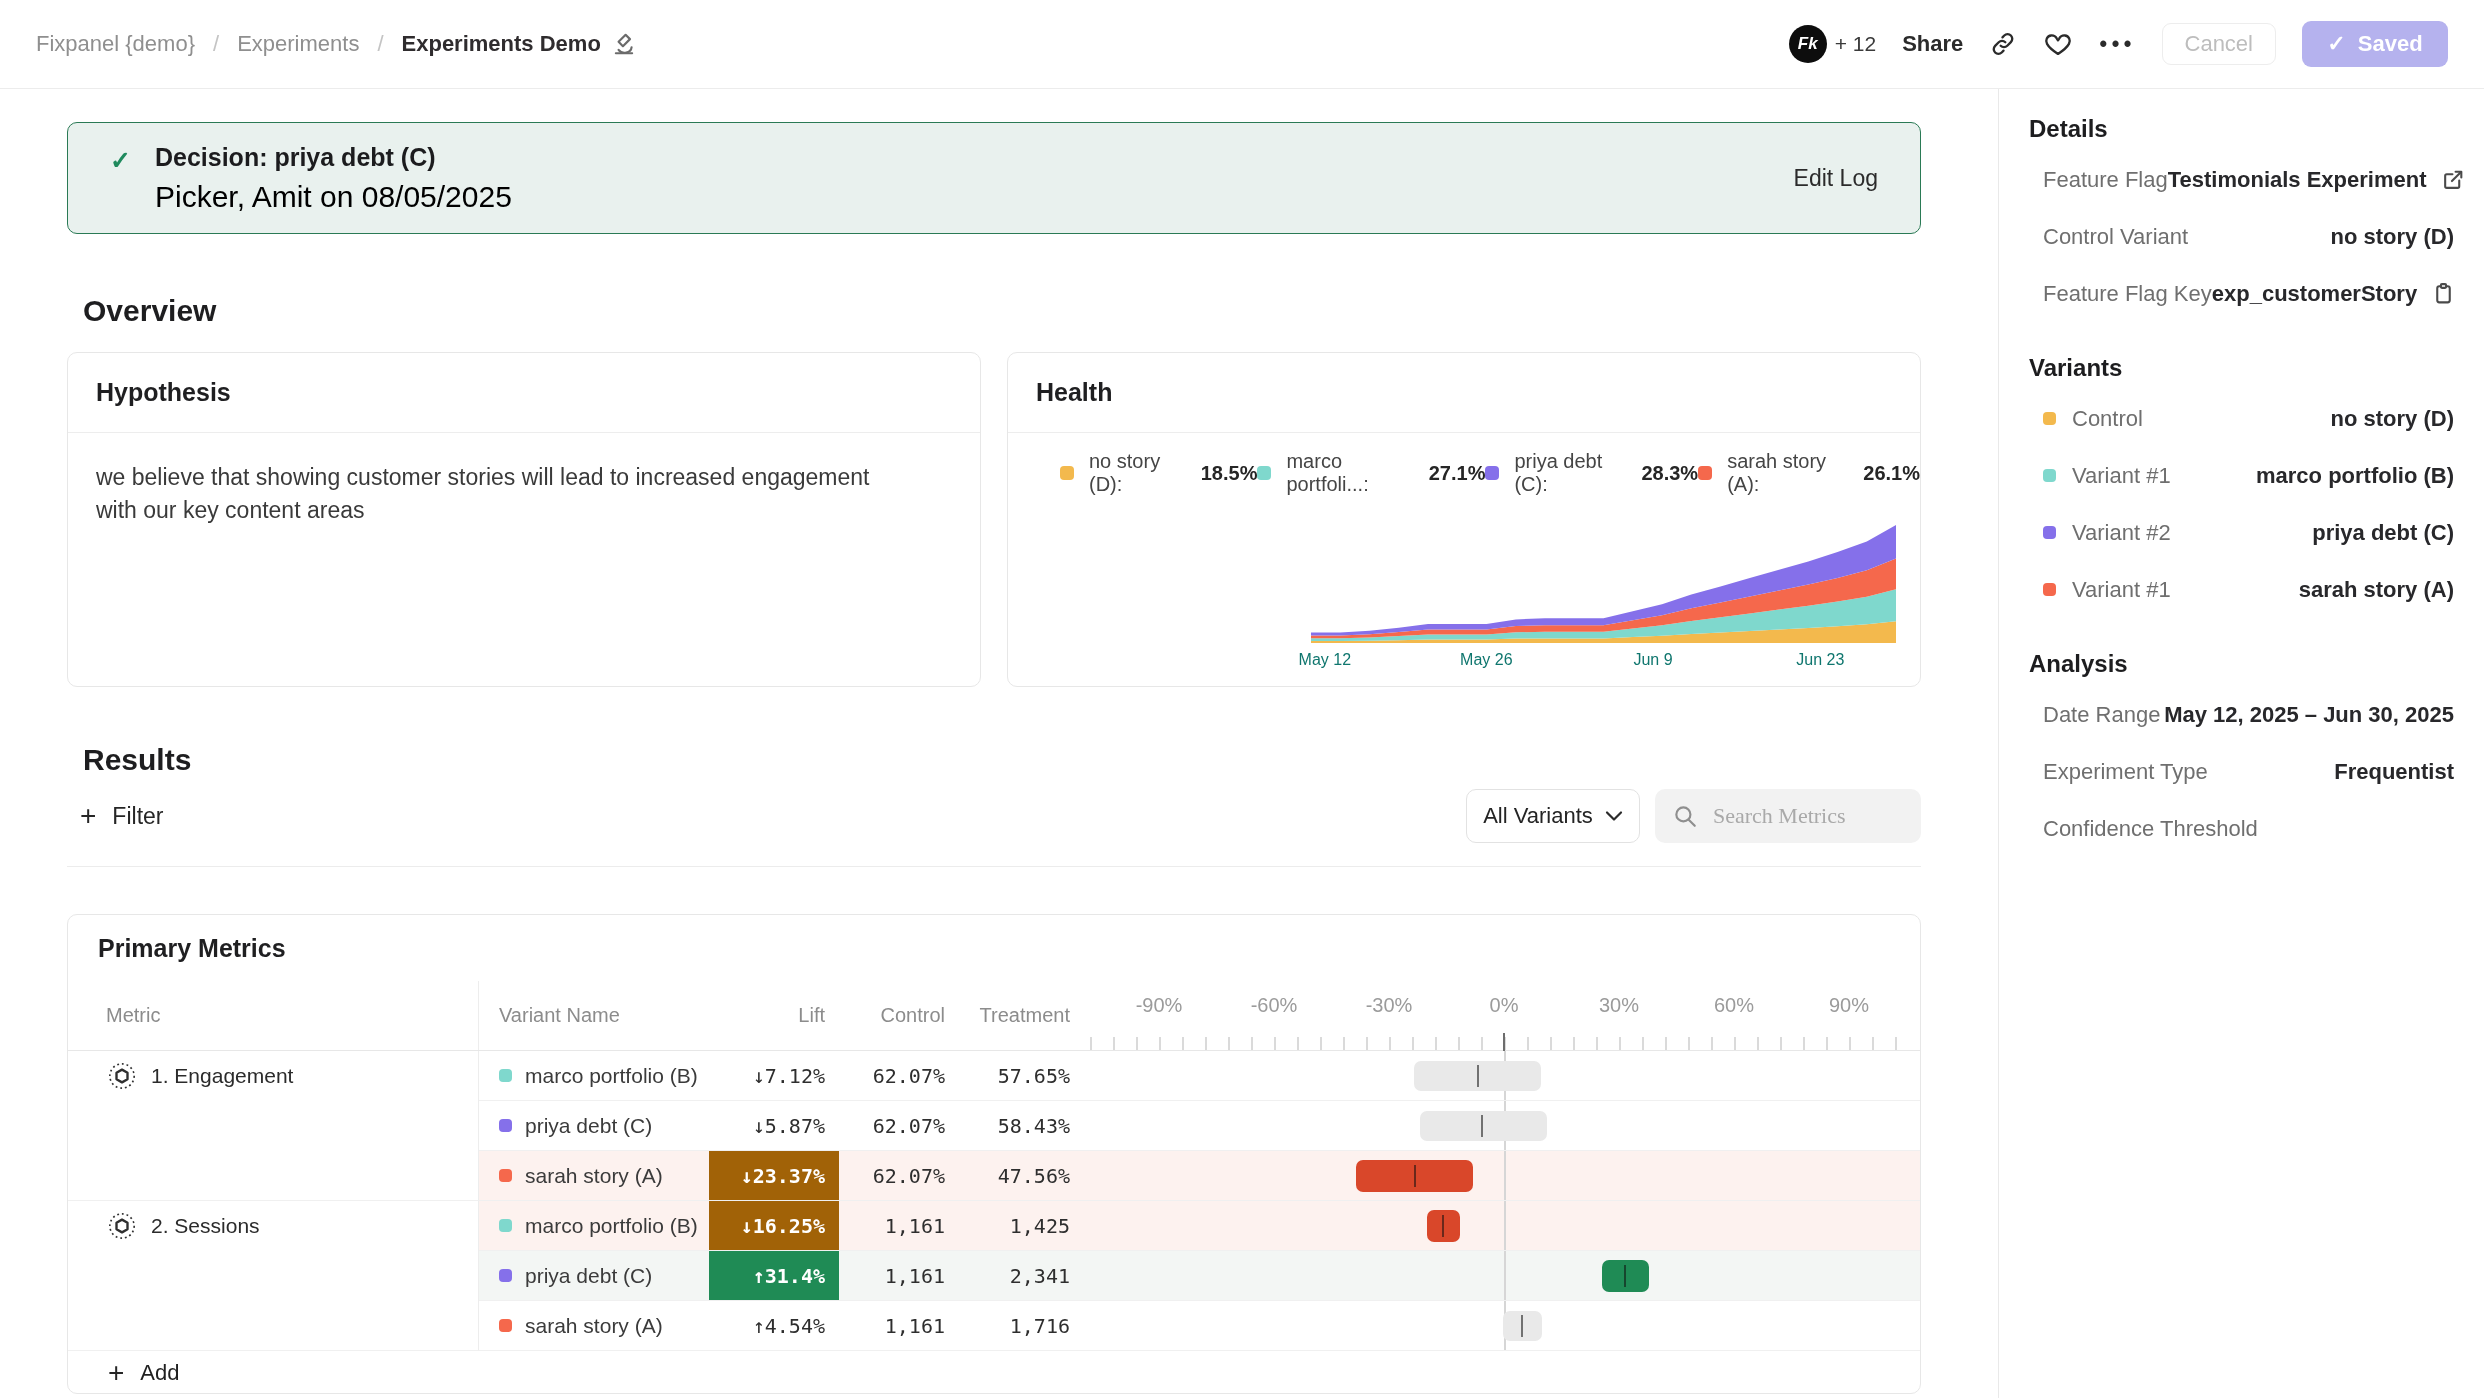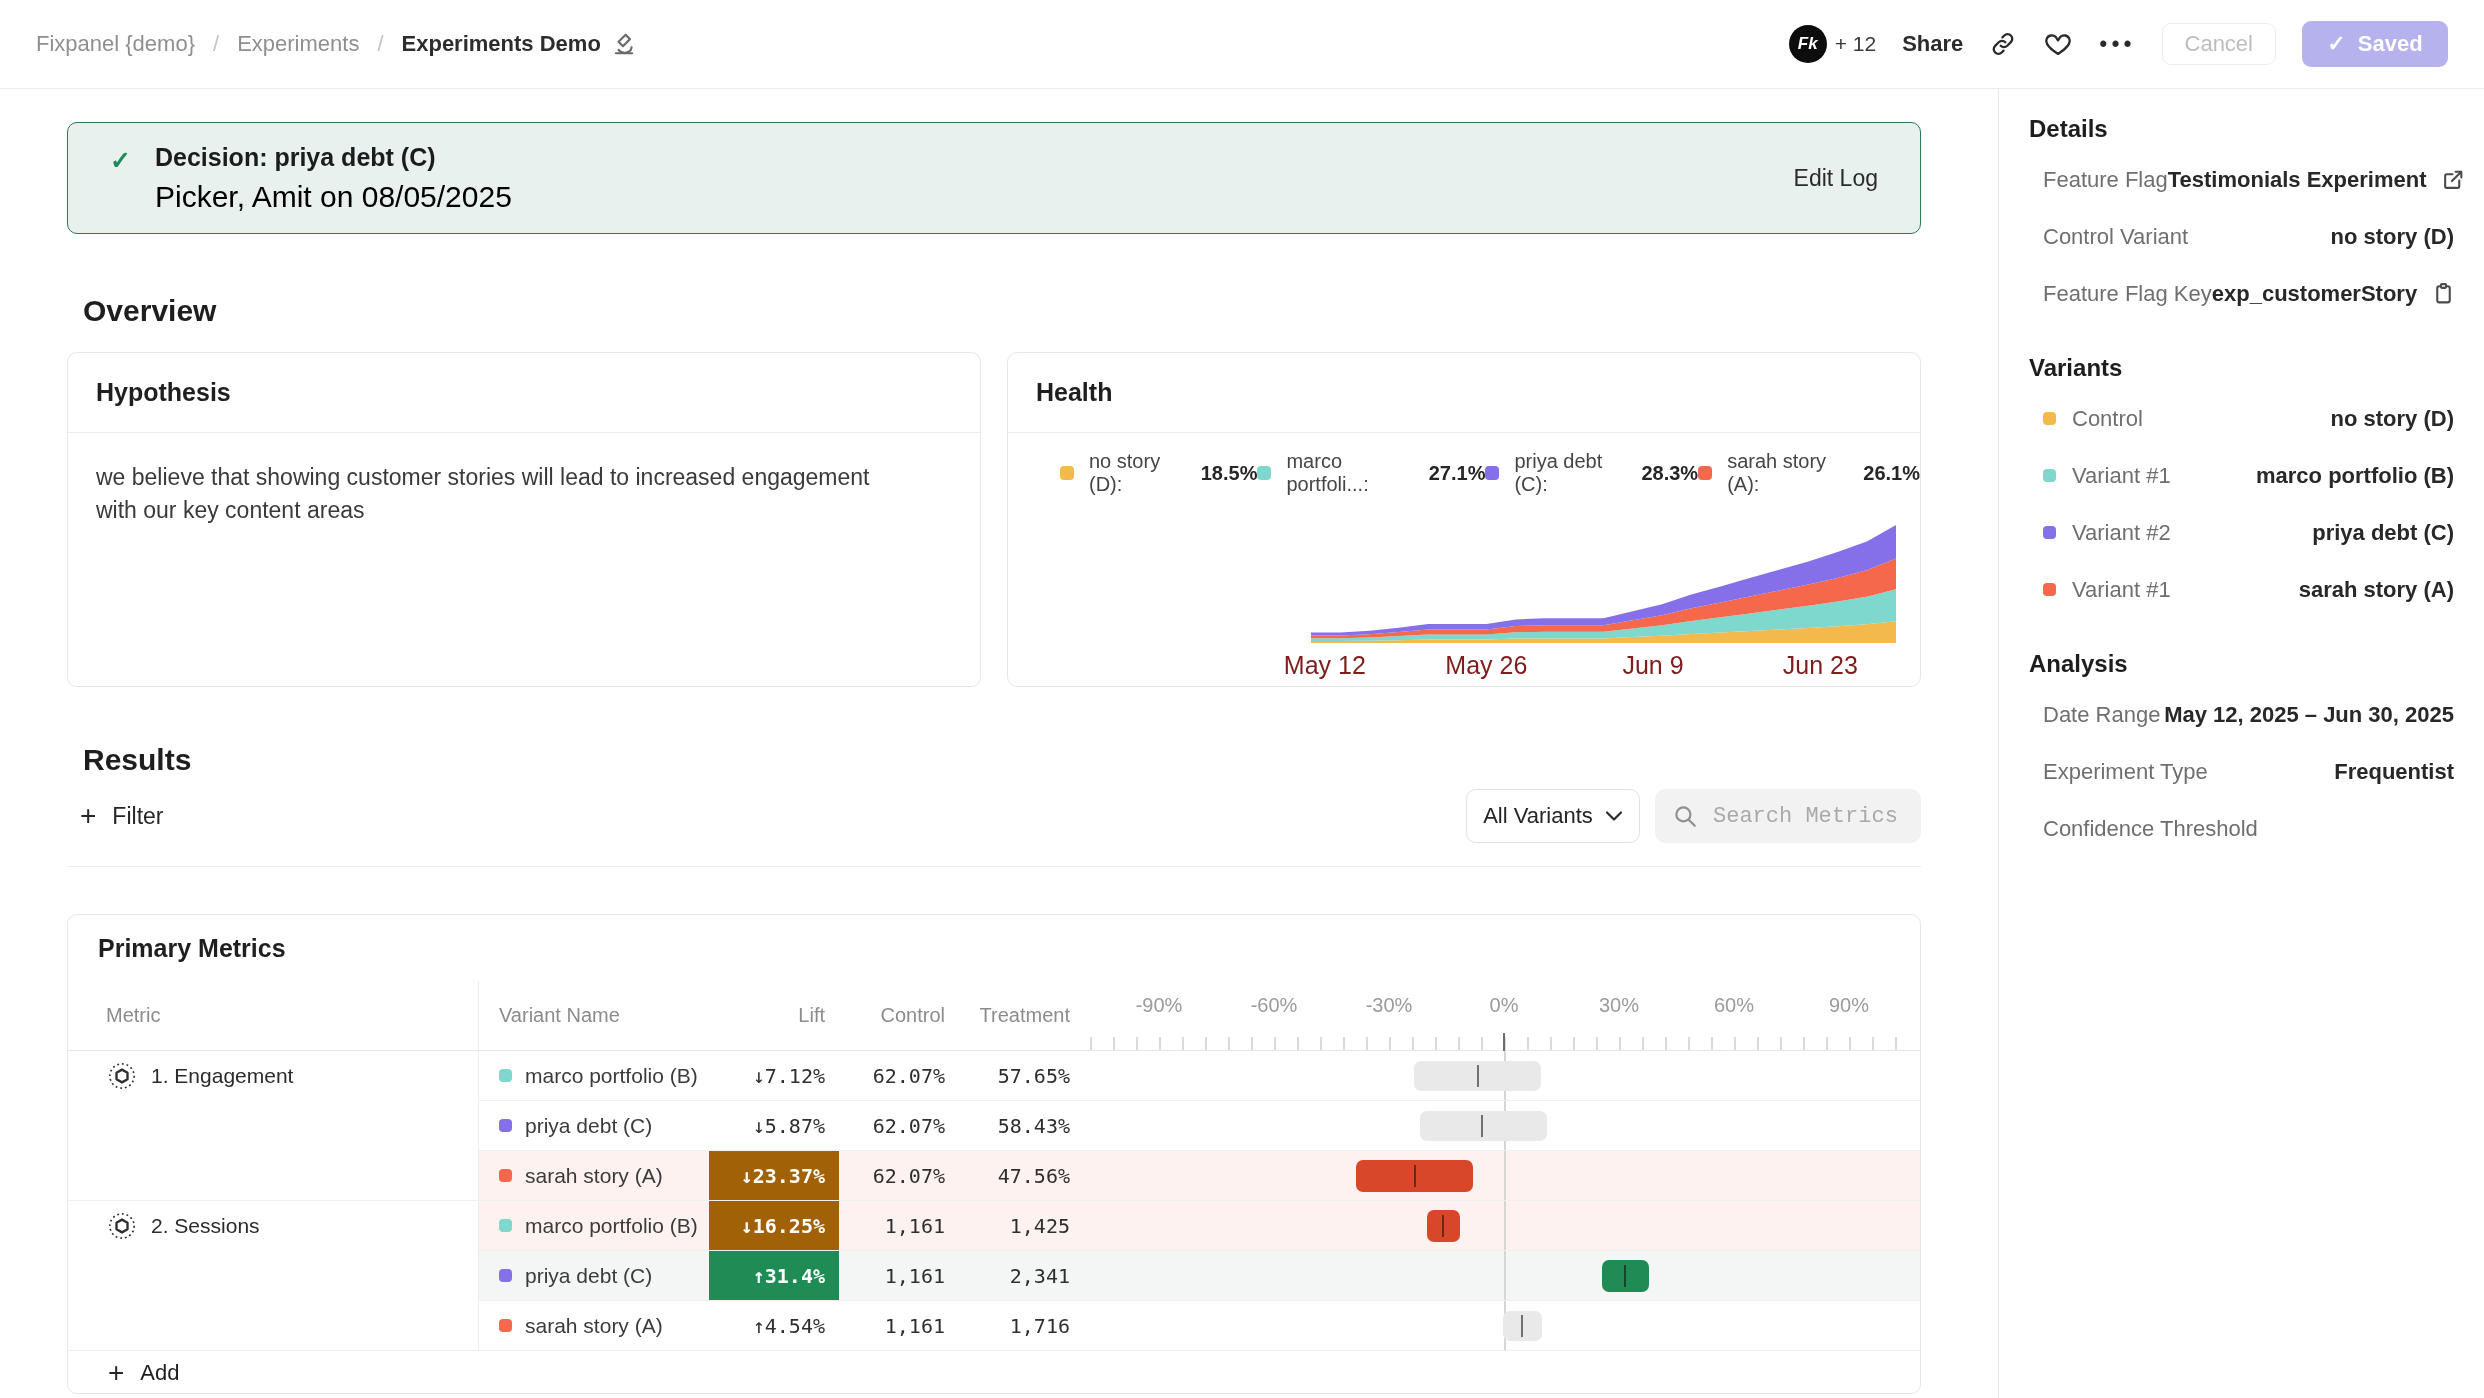--- a/index.html
+++ b/index.html
@@ -50,32 +50,32 @@
   .card-title-row{height:80px;border-bottom:1px solid #ededed;display:flex;align-items:center;
                   padding:0 28px;font-size:25px;font-weight:700;color:#1f1f21}
   .hypo-body{padding:28px;font-size:23px;line-height:1.45;color:#3a3a3a;max-width:850px}
 
   .health-legend{position:absolute;left:52px;top:96px;display:flex;flex-direction:row}
   .legend-item{height:48px;display:flex;align-items:center;gap:15px;font-size:20px;color:#454545}
   .legend-swatch{width:14px;height:14px;border-radius:4px;flex:0 0 auto}
   .legend-val{font-weight:700;color:#262626;margin-left:5px}
   .health-chart{position:absolute;right:24px;top:170px;width:585px;height:120px;border-bottom:1px solid #ececec}
   .health-xlabels{position:absolute;right:24px;top:298px;width:585px;height:26px}
-  .health-xlabels span{position:absolute;transform:translateX(-50%);font-size:25px;color:#7f1d1d;white-space:nowrap}
+  .health-xlabels span{position:absolute;transform:translateX(-50%);font-size:16px;color:#0f766e;white-space:nowrap}
 
   .filter-btn{position:absolute;top:700px;left:80px;height:54px;display:flex;align-items:center;gap:16px;
               font-size:23px;color:#262626;cursor:pointer}
   .plus{font-size:28px;font-weight:400;color:#262626;line-height:1}
   .variants-dd{position:absolute;top:700px;left:1466px;width:174px;height:54px;border:1px solid #e2e2e2;
                border-radius:10px;display:flex;align-items:center;justify-content:center;gap:12px;
                font-size:22px;font-weight:400;color:#242424;background:#fff;cursor:pointer}
   .search-box{position:absolute;top:700px;left:1655px;width:266px;height:54px;background:#f2f2f2;border-radius:10px}
   .search-box svg{position:absolute;left:17px;top:14px}
   .search-box input{width:100%;height:100%;border:none;background:transparent;padding-left:58px;
-                    font-size:22px;color:#333;outline:none;font-family:Liberation Mono, monospace}
+                    font-size:22px;color:#333;outline:none;font-family:Liberation Serif, serif}
   .search-box input::placeholder{color:#a9a9a9}
 
   .divider{position:absolute;top:777px;left:67px;width:1854px;border-top:1px solid #ececec}
 
   
   .pm-card{position:absolute;top:825px;left:67px;width:1854px;height:480px;border:1px solid #e7e7e7;
            border-radius:10px;background:#fff;overflow:hidden}
   .pm-title{height:66px;display:flex;align-items:center;padding-left:30px;font-size:25px;font-weight:700;color:#1f1f21}
   .pm-header{height:70px;display:flex;border-bottom:1px solid #e7e7e7}
   .pm-h-metric{width:411px;border-right:1px solid #ededed;display:flex;align-items:center;

